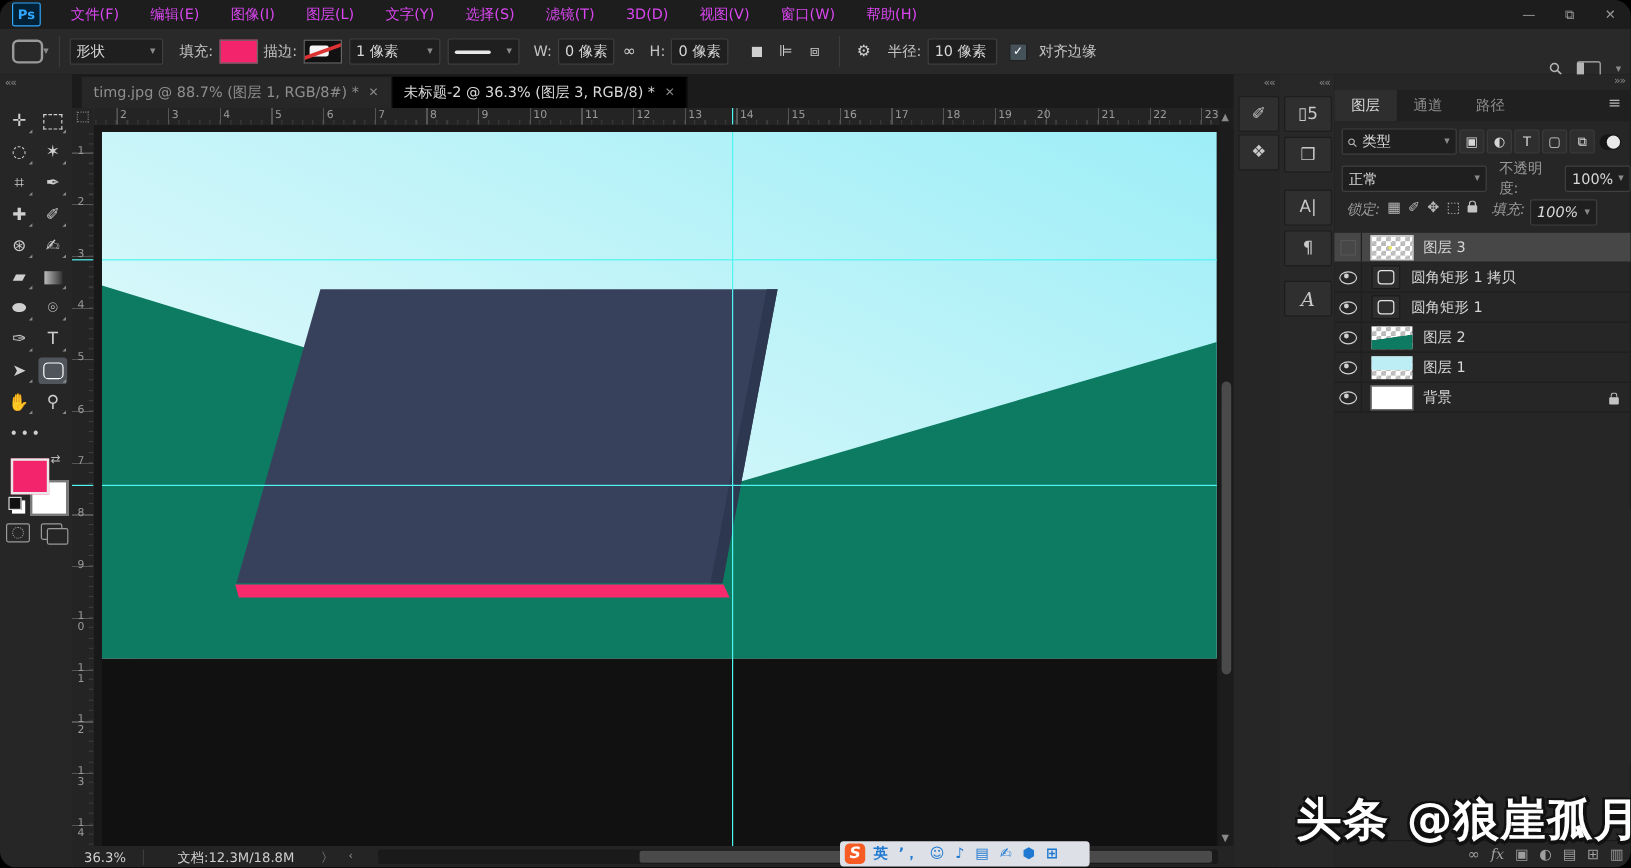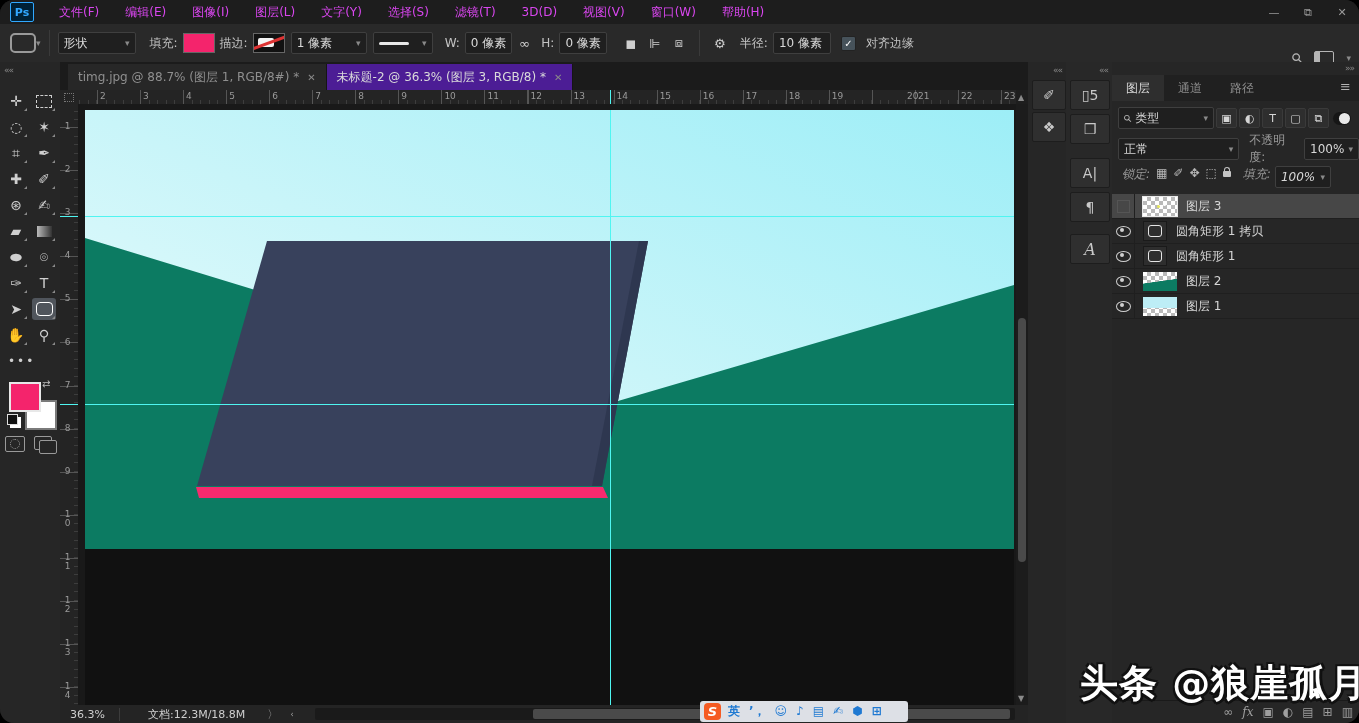--- a/index.html
+++ b/index.html
@@ -49,21 +49,21 @@
   .swap-arrows{position:absolute;left:42px;top:316px;color:#bbb;font-size:10px;}
   .mini-swatch{position:absolute;left:7px;top:352px;width:9px;height:9px;background:#111;border:1px solid #ddd;box-shadow:3px 3px 0 #fff;}
   .qmask{position:absolute;left:5px;top:374px;width:18px;height:14px;border:1px solid #9a9a9a;border-radius:2px;display:flex;align-items:center;justify-content:center;}
   .qmask::before{content:'';width:8px;height:8px;border:1px dotted #9a9a9a;border-radius:50%;}
   .screenmode{position:absolute;left:34px;top:374px;width:16px;height:12px;border:1px solid #9a9a9a;border-radius:2px;}
   .screenmode::before{content:'';position:absolute;left:4px;top:3px;width:16px;height:12px;border:1px solid #9a9a9a;border-radius:2px;background:#262626;}
   
   .tabbar{left:60px;top:62px;width:968px;height:28px;background:#1b1b1b;display:flex;align-items:flex-end;padding-left:8px;box-sizing:border-box;}
   .doc-tab{height:26px;display:inline-flex;align-items:center;gap:8px;padding:0 10px;background:#272727;color:#8f8f8f;
            border-right:1px solid #151515;white-space:nowrap;}
-  .doc-tab.active{background:#4c1d95;color:#dadada;}
+  .doc-tab.active{background:#000000;color:#dadada;}
   .tab-close{font-size:10px;color:#8a8a8a;}
   
   .ruler-corner{left:60px;top:90px;width:18px;height:14px;background:#242424;border-right:1px solid #3a3a3a;border-bottom:1px solid #3a3a3a;display:flex;align-items:center;justify-content:center;}
   .ruler-corner::before{content:'';width:8px;height:7px;border:1px dotted #777;}
   .hruler{left:78px;top:90px;width:938px;height:14px;background:#242424;border-bottom:1px solid #3a3a3a;overflow:hidden;
     background-image:repeating-linear-gradient(90deg,#555 0 1px,transparent 1px 43.05px),repeating-linear-gradient(90deg,#3d3d3d 0 1px,transparent 1px 8.6px);
     background-size:100% 100%,100% 4px;background-position:19px 0,19px 100%;background-repeat:no-repeat,repeat-x;}
   .hnum{position:absolute;top:1px;font-size:9px;color:#9a9a9a;}
   .vruler{left:60px;top:104px;width:18px;height:601px;background:#242424;border-right:1px solid #3a3a3a;overflow:hidden;
     background-image:repeating-linear-gradient(180deg,#555 0 1px,transparent 1px 43.1px),repeating-linear-gradient(180deg,#3d3d3d 0 1px,transparent 1px 8.6px);
@@ -280,21 +280,21 @@
       <span class="hnum" style="left: 366.4px;">10</span>
       <span class="hnum" style="left: 409.45px;">11</span>
       <span class="hnum" style="left: 452.5px;">12</span>
       <span class="hnum" style="left: 495.55px;">13</span>
       <span class="hnum" style="left: 538.6px;">14</span>
       <span class="hnum" style="left: 581.65px;">15</span>
       <span class="hnum" style="left: 624.7px;">16</span>
       <span class="hnum" style="left: 667.75px;">17</span>
       <span class="hnum" style="left: 710.8px;">18</span>
       <span class="hnum" style="left: 753.85px;">19</span>
-      <span class="hnum" style="left: 829px;">20</span>
+      <span class="hnum" style="left: 786px;">20</span>
       <span class="hnum" style="left: 839.95px;">21</span>
       <span class="hnum" style="left: 883px;">22</span>
       <span class="hnum" style="left: 926.05px;">23</span>
       <div style="position: absolute; left: 532px; top: 0px; width: 1px; height: 14px; background: rgb(79, 245, 241);"></div>
     </div>
   <div class="abs vruler" id="vruler">
       <span class="vnum" style="top: 18px;">1</span>
       <span class="vnum" style="top: 61.1px;">2</span>
       <span class="vnum" style="top: 104.2px;">3</span>
       <span class="vnum" style="top: 147.3px;">4</span>
@@ -458,20 +458,28 @@
           <div class="thumb checker thumb-green"></div>
           <span class="layer-label">图层 2</span>
         </div>
         <div class="layer-row">
           <div class="eyebox">
             <span class="eye"></span>
           </div>
           <div class="thumb checker thumb-cyan"></div>
           <span class="layer-label">图层 1</span>
         </div>
+        <div class="layer-row">
+          <div class="eyebox">
+            <span class="eye"></span>
+          </div>
+          <div class="thumb thumb-white"></div>
+          <span class="layer-label">背景</span>
+          <span class="row-lock"><span class="lockicon"></span></span>
+        </div>
       </div>
 
     <div class="lp-bottom" id="lp-bottom">
         <span class="lpb-icon">∞</span>
         <span class="lpb-icon fx">fx</span>
         <span class="lpb-icon">▣</span>
         <span class="lpb-icon">◐</span>
         <span class="lpb-icon">▤</span>
         <span class="lpb-icon">⊞</span>
         <span class="lpb-icon">▥</span>

